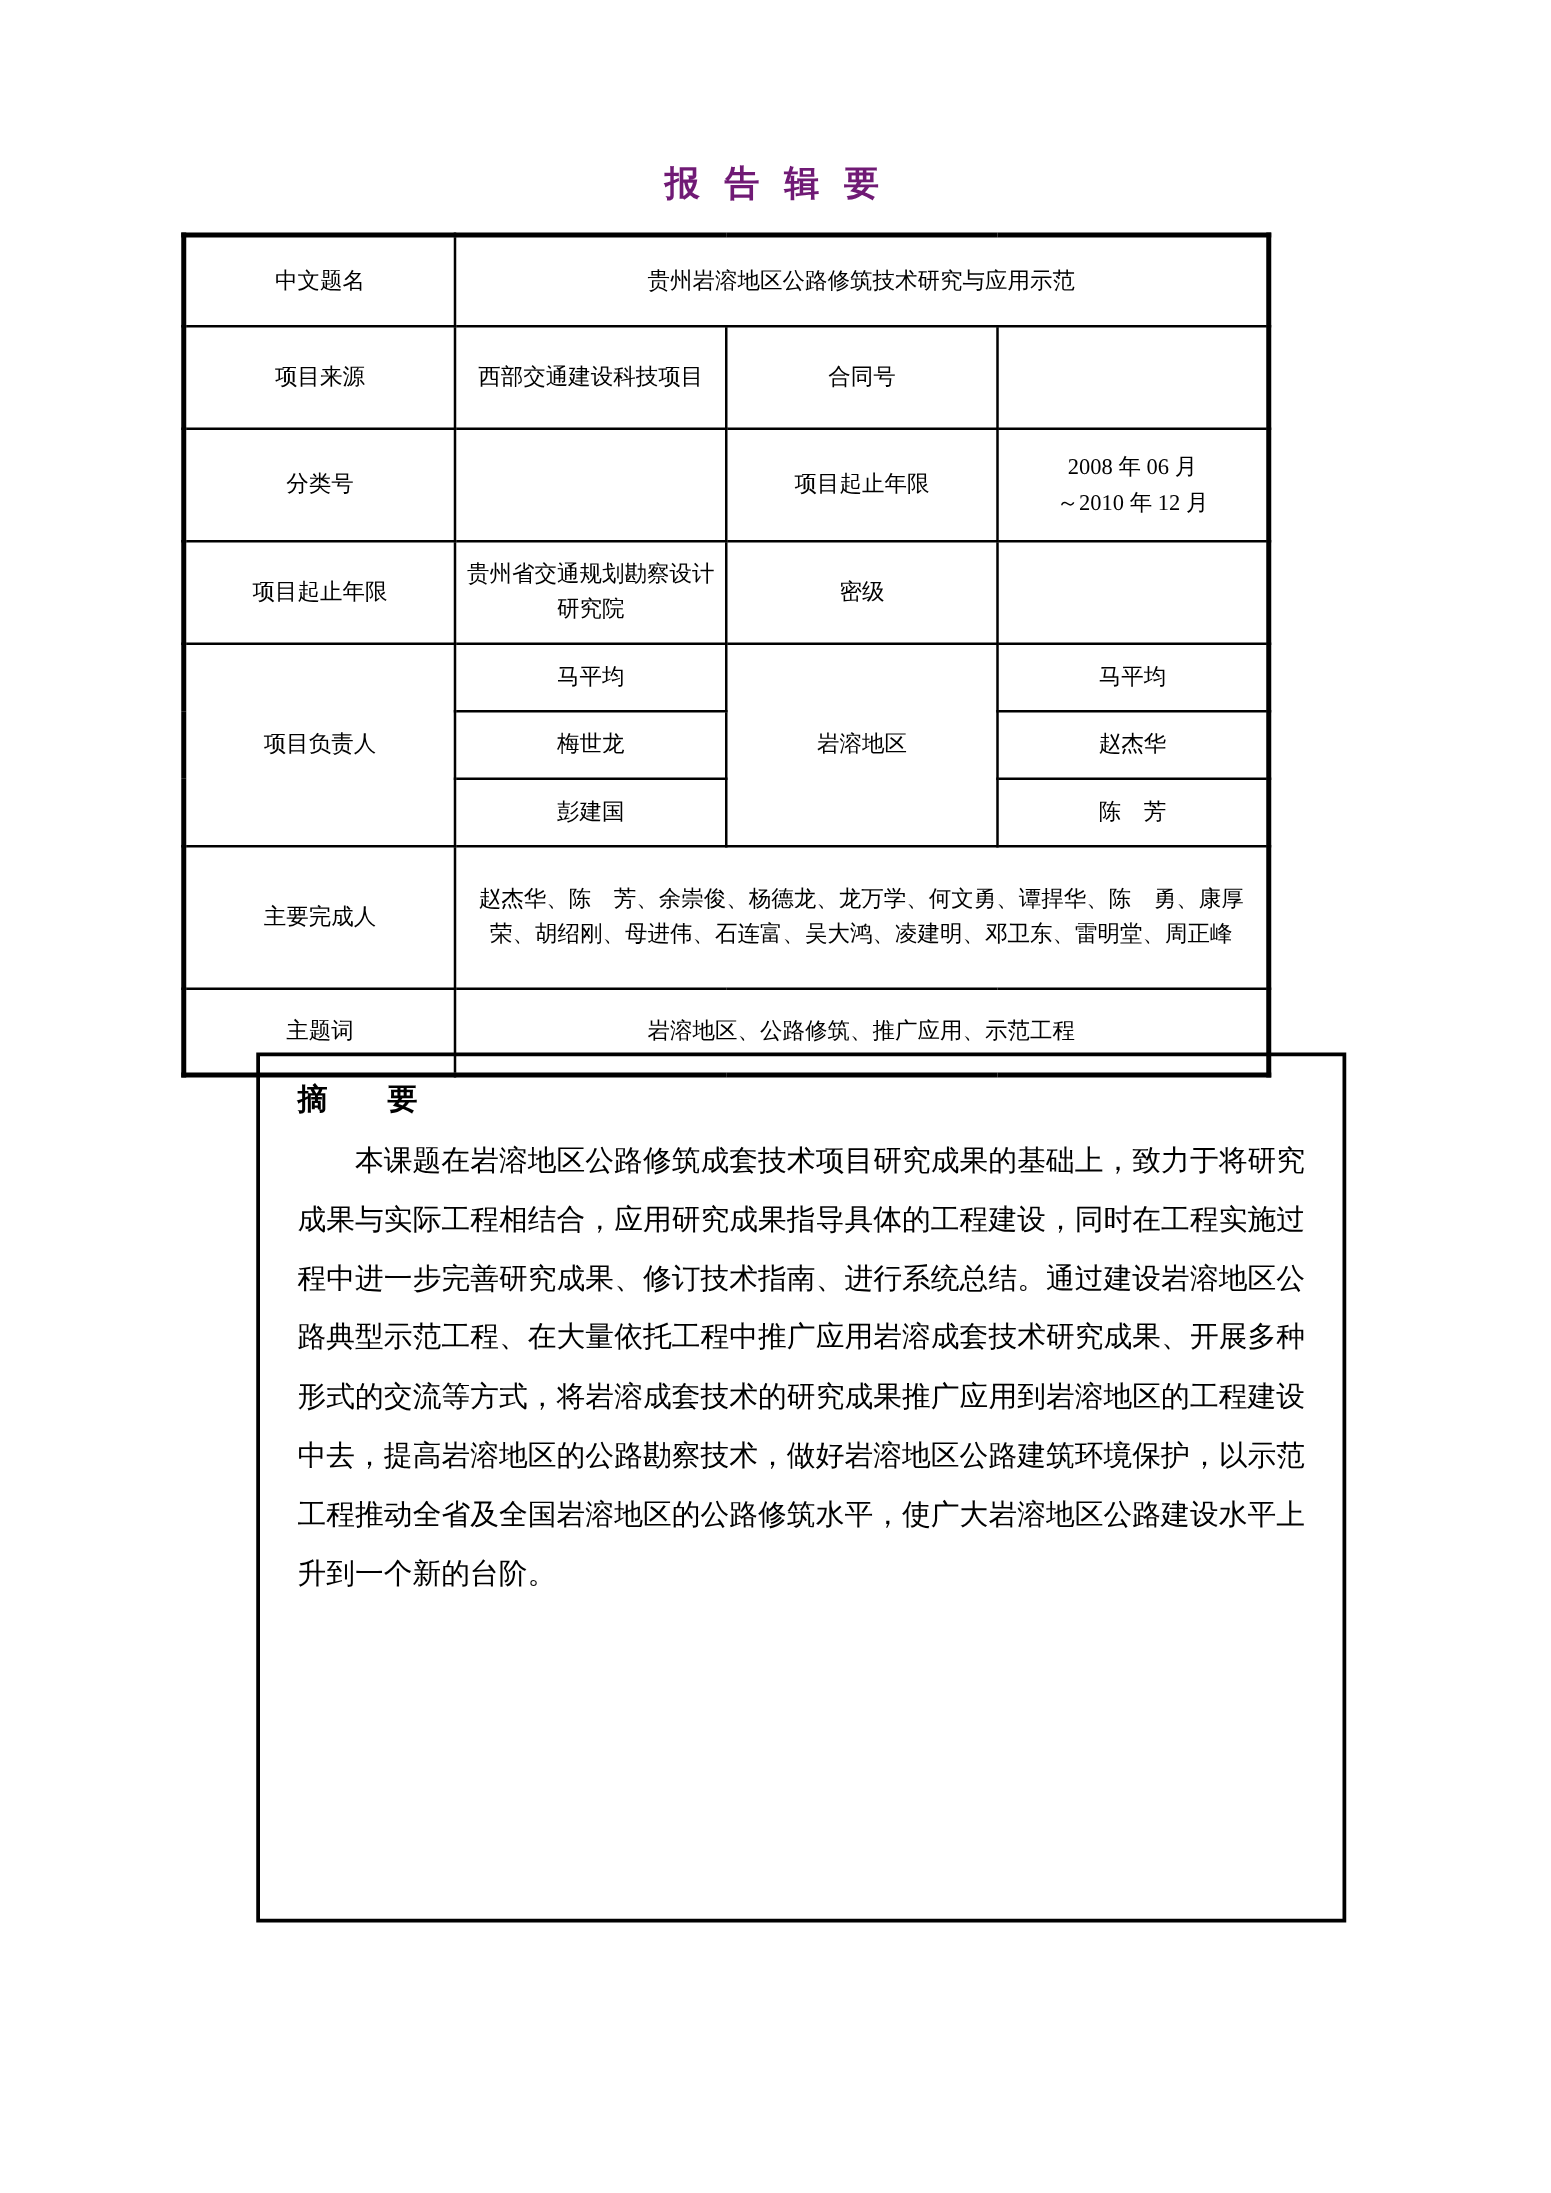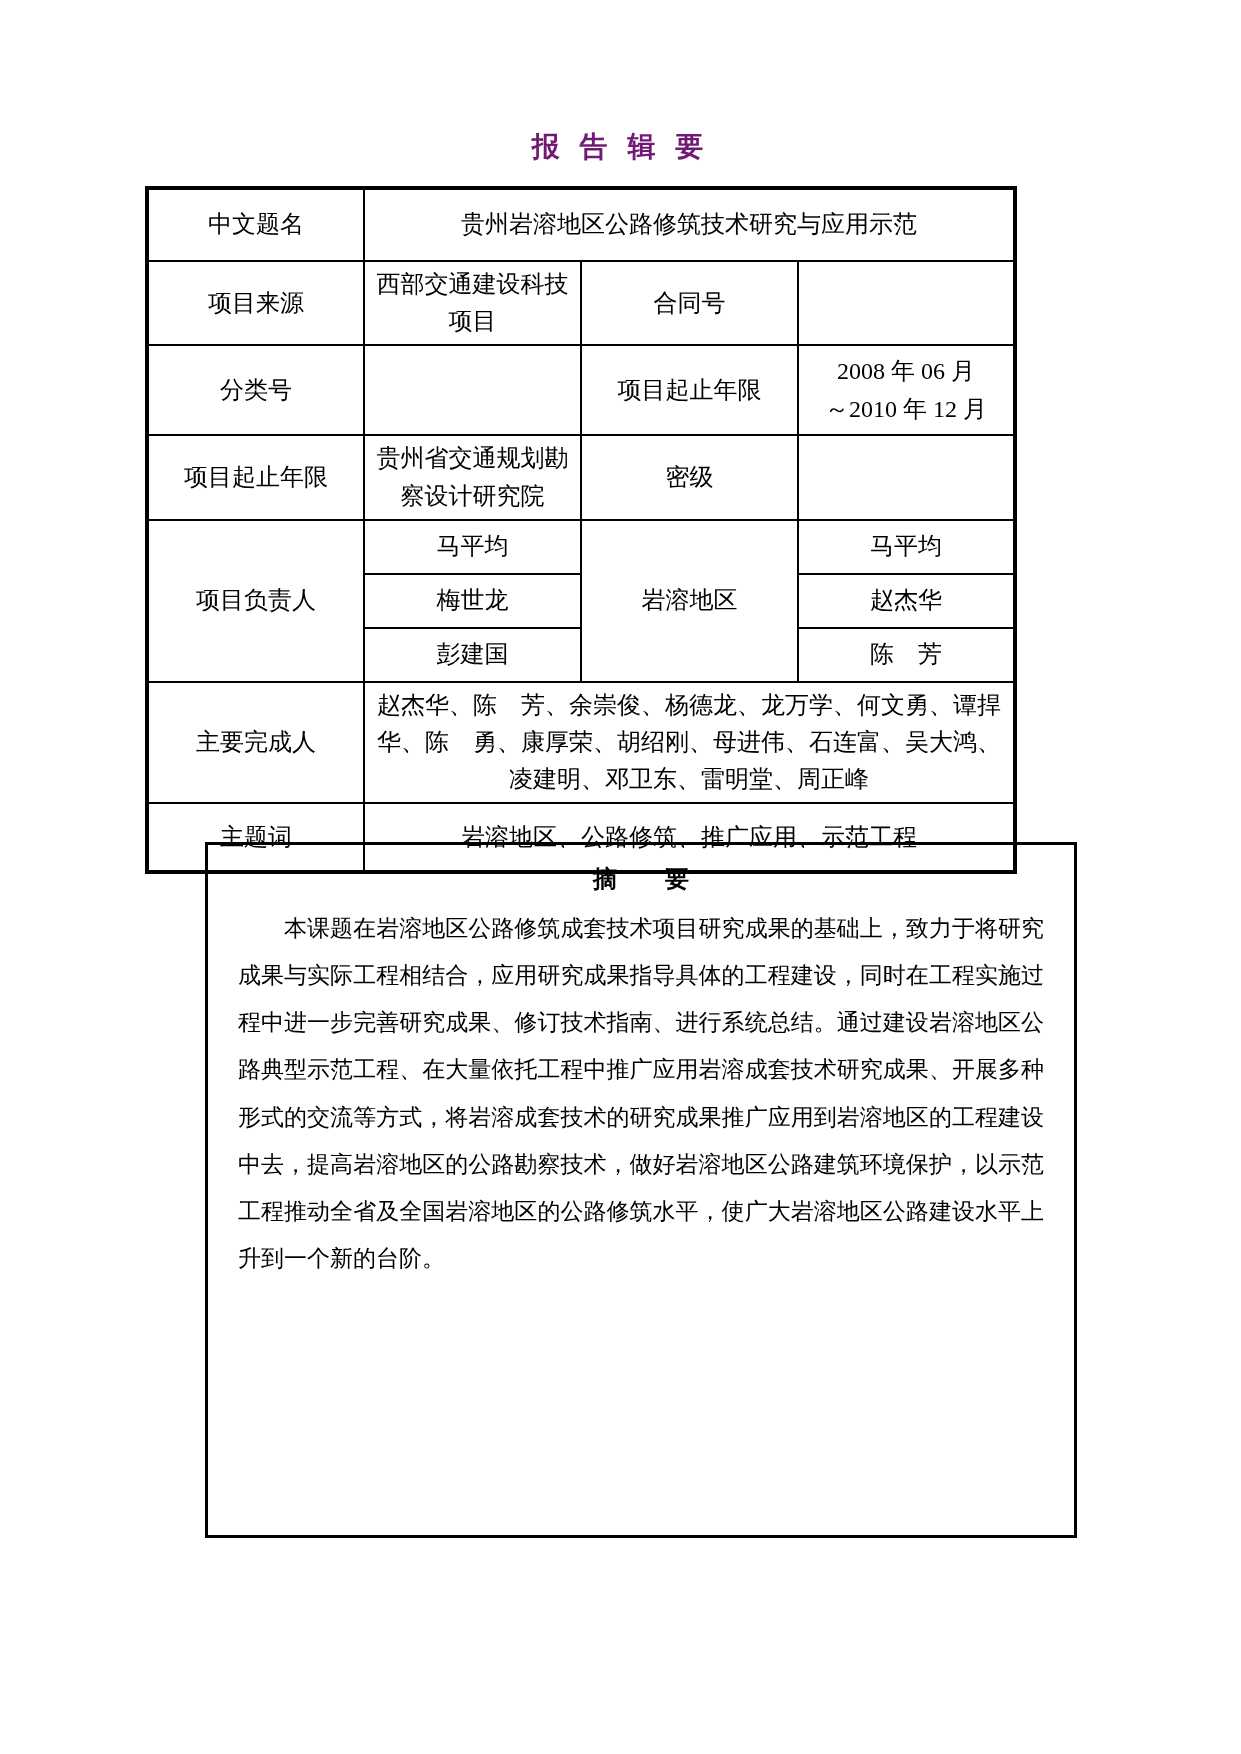--- a/index.html
+++ b/index.html
@@ -26,21 +26,21 @@
     letter-spacing: 6px;
     color: #701a75;
   }
   table.meta {
     position: absolute;
     top: 186px;
     left: 145px;
     width: 868px;
     border-collapse: collapse;
     table-layout: fixed;
-    font-size: 24px;
+    font-size: 18px;
   }
   table.meta col { width: 217px; }
   table.meta td {
     border: 2px solid #000000;
     text-align: center;
     vertical-align: middle;
     padding: 4px 8px;
     line-height: 1.55;
   }
   table.meta { border: 4px solid #000000; }
@@ -61,21 +61,20 @@
     position: absolute;
     top: 842px;
     left: 205px;
     width: 872px;
     height: 696px;
     border: 3px solid #000000;
     box-sizing: border-box;
     padding: 14px 30px 20px 30px;
   }
   .abstract-heading {
-    text-align: center;
     font-family: "Liberation Sans", sans-serif;
     font-weight: bold;
     font-size: 24px;
     margin: 4px 0 10px 0;
   }
   .abstract-box p {
     font-size: 23px;
     line-height: 2.05;
     text-align: justify;
     text-indent: 2em;

